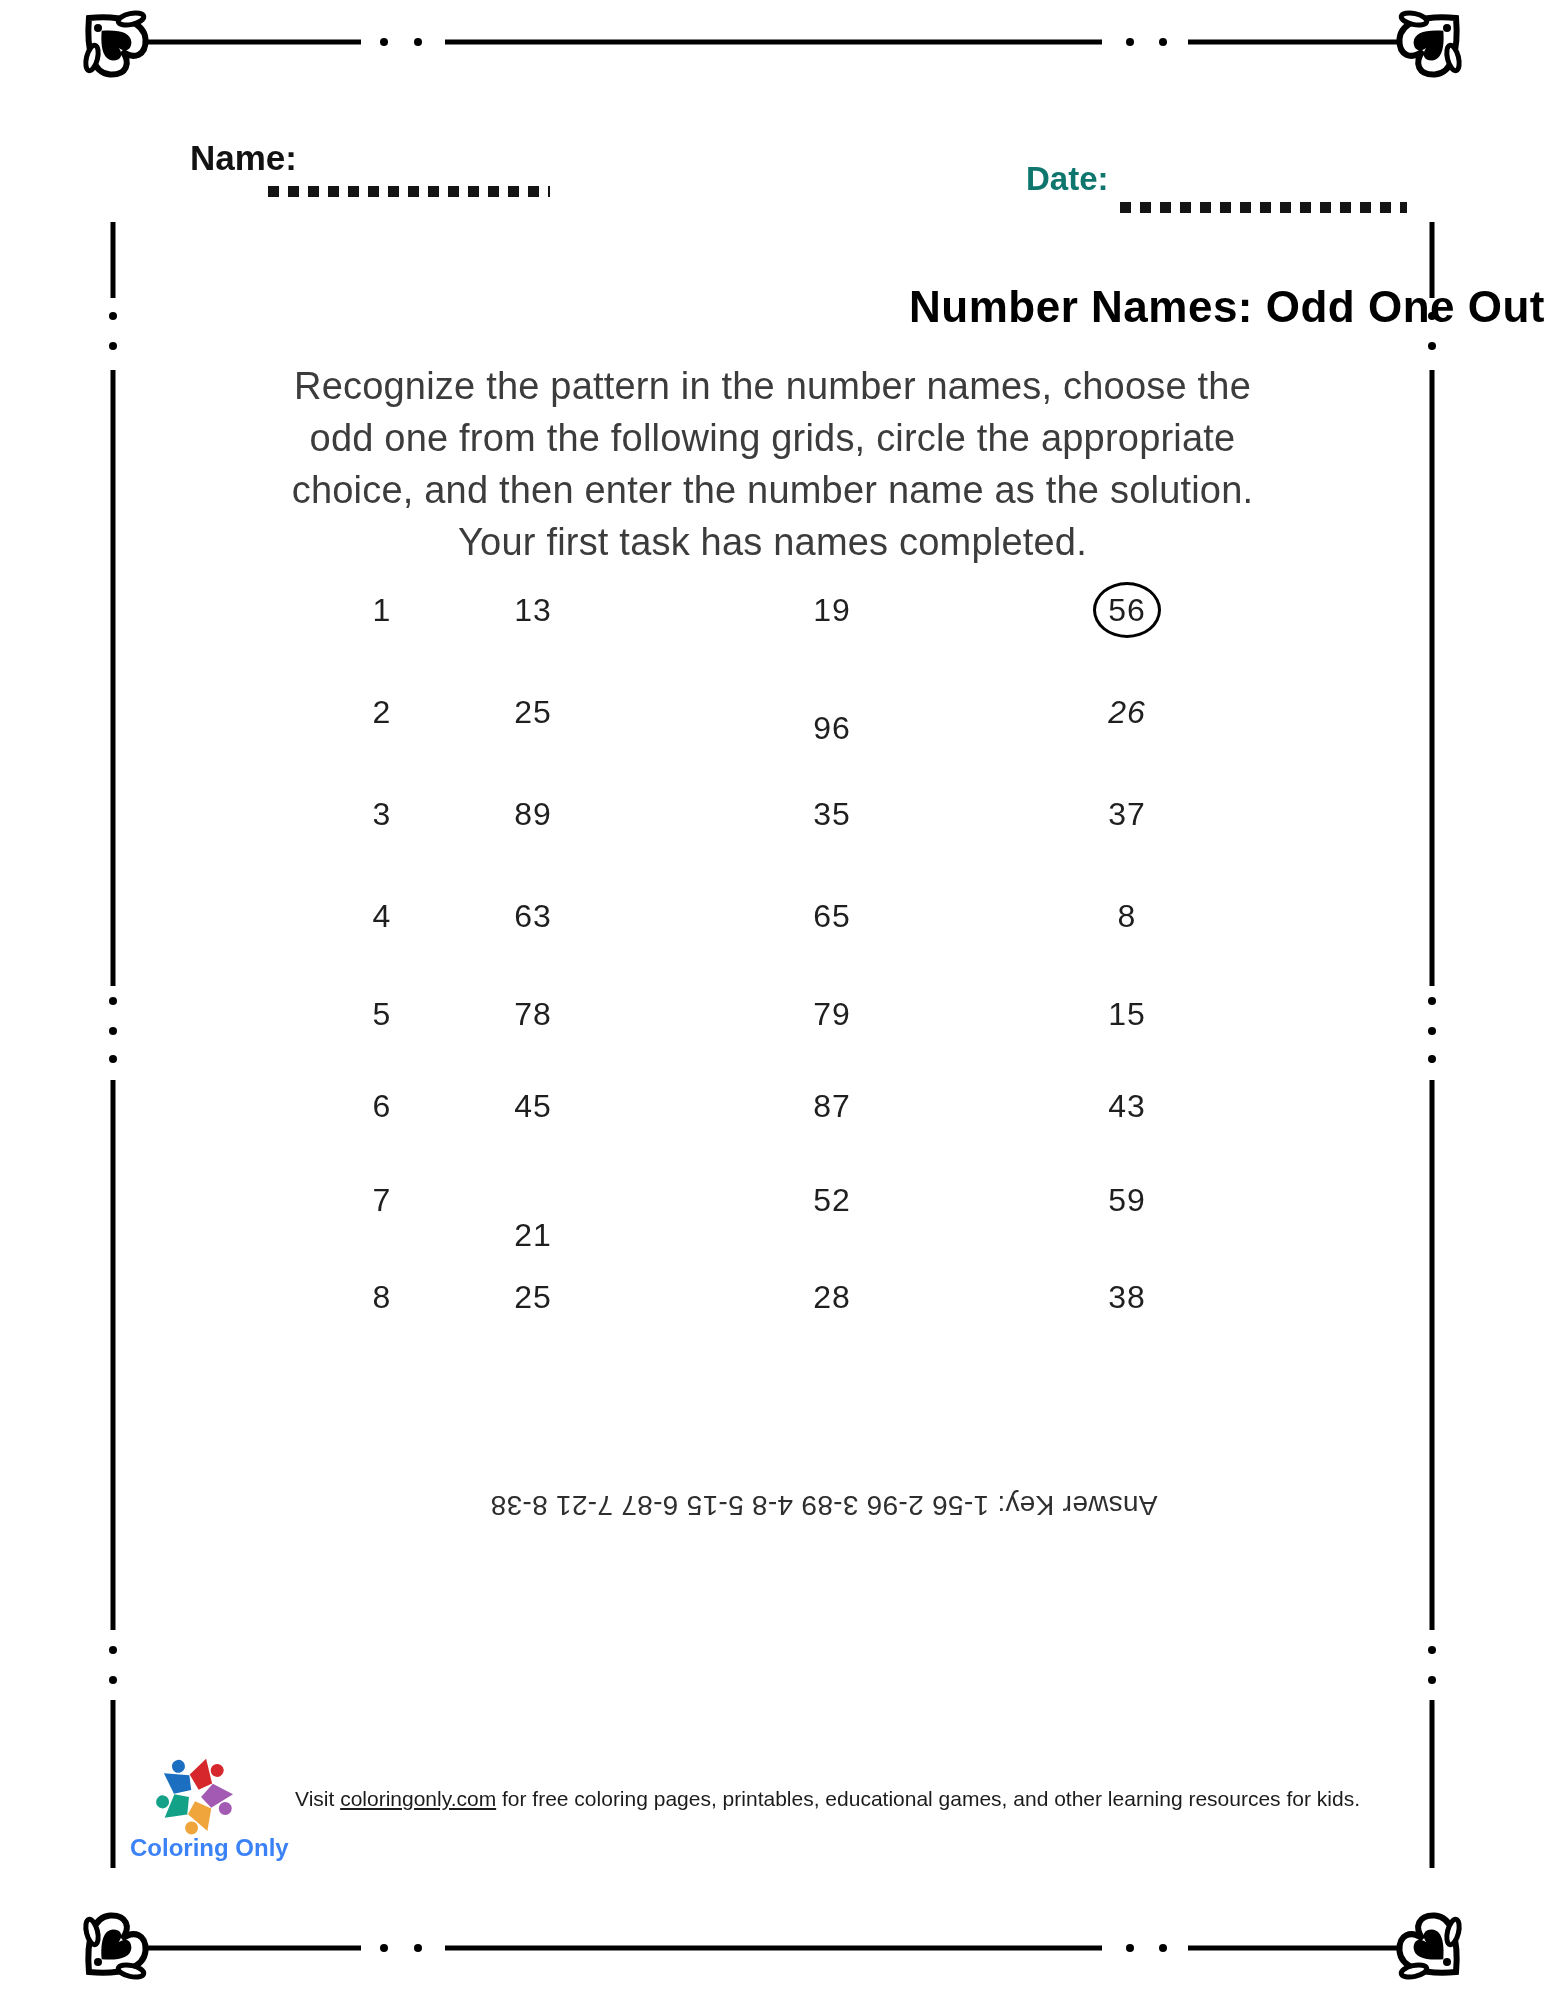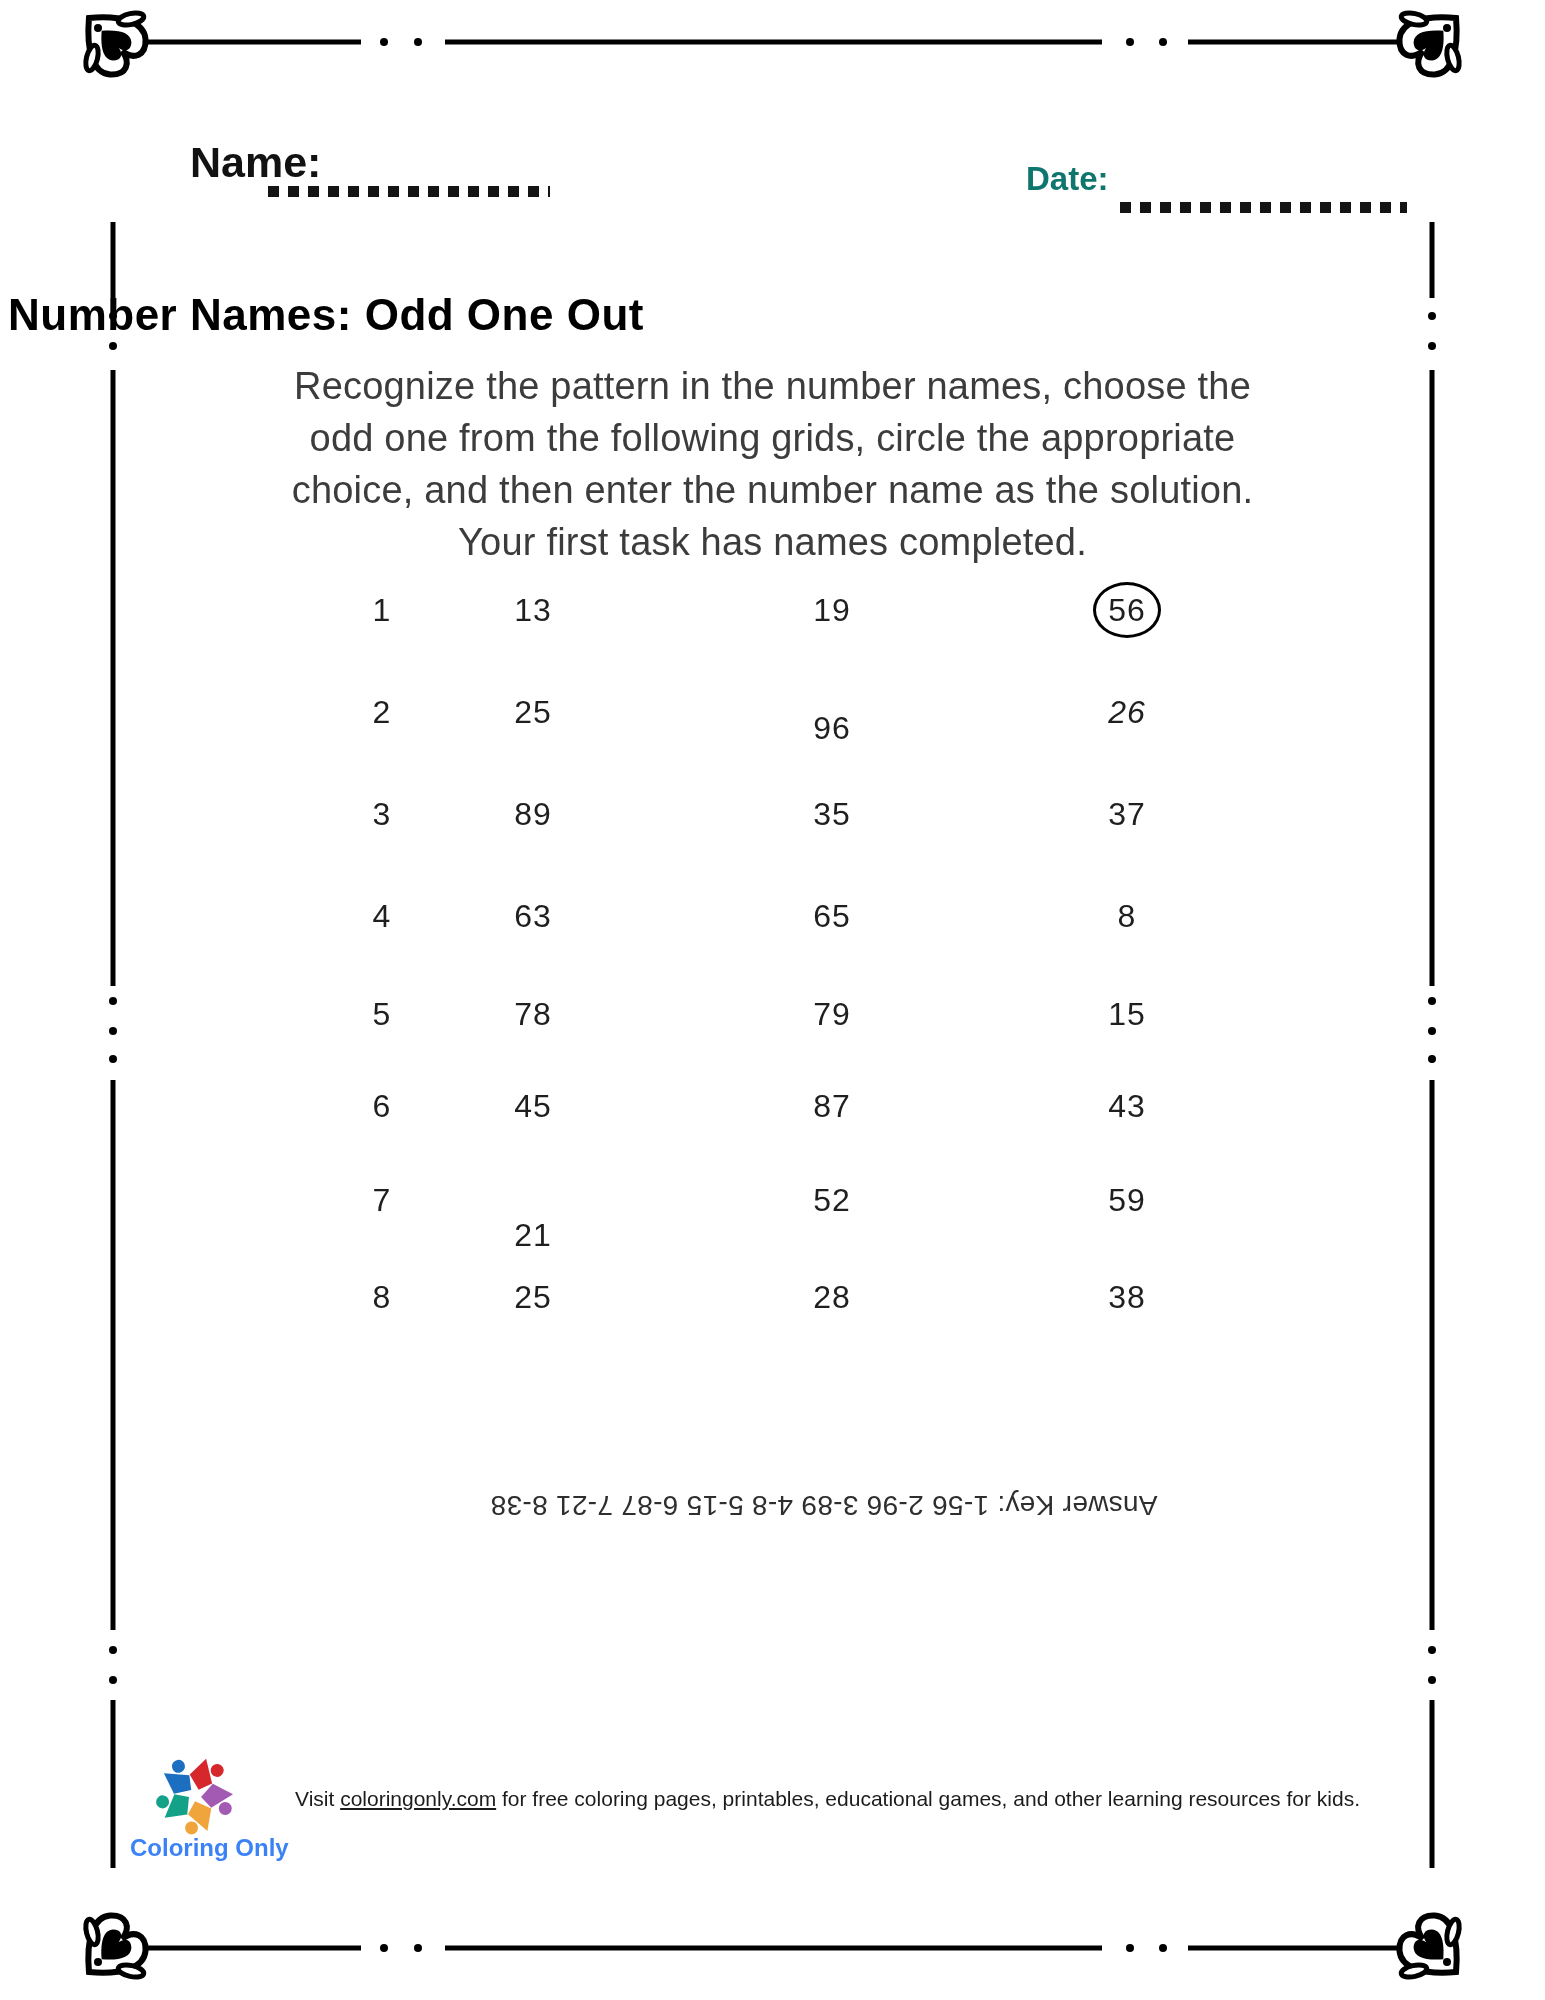--- a/index.html
+++ b/index.html
@@ -1,30 +1,30 @@
 <!DOCTYPE html>
 <html><head>
 <meta charset="utf-8">
 <style>
   html,body{margin:0;padding:0;background:#ffffff;}
   .page{
     position:relative;width:1545px;height:2000px;background:#ffffff;
     font-family:"Liberation Sans", sans-serif;overflow:hidden;color:#111;
   }
   svg.borderlayer{position:absolute;left:0;top:0;width:1545px;height:2000px;}
-  .name-label{position:absolute;left:190px;top:138px;font-size:43px;font-weight:700;color:#121212;}
+  .name-label{position:absolute;left:190px;top:138px;font-size:35px;font-weight:700;color:#121212;}
   .date-label{position:absolute;left:1026px;top:160px;font-size:33px;font-weight:700;color:#0f766e;}
   .dotline{
     position:absolute;height:11px;
     background:repeating-linear-gradient(90deg,#141414 0 11px,transparent 11px 20px);
   }
   .name-line{left:268px;top:186px;width:282px;}
   .date-line{left:1120px;top:202px;width:287px;}
   .title{
-    position:absolute;left:0;right:0;top:282px;margin:8px;text-align:left;
+    position:absolute;left:0;right:0;top:282px;margin:0;text-align:right;
     font-size:44px;font-weight:700;letter-spacing:0.5px;color:#000;
   }
   .instructions{
     position:absolute;left:0;right:0;top:360px;text-align:center;
     font-size:38px;line-height:52px;color:#3c3c3c;letter-spacing:0.2px;
   }
   .grid{position:absolute;left:0;top:0;width:1545px;height:1400px;}
   .cell{
     position:absolute;transform:translate(-50%,-50%);
     font-size:32px;color:#1f1f1f;letter-spacing:1px;white-space:nowrap;text-align:center;

